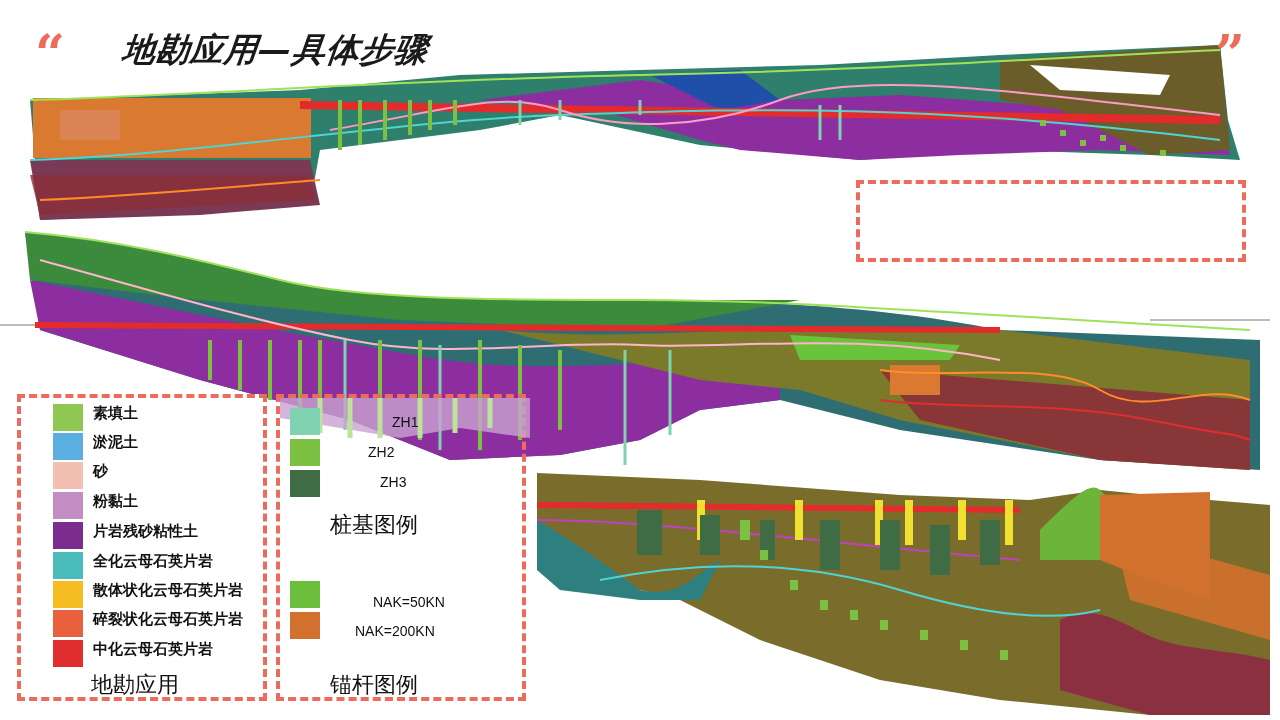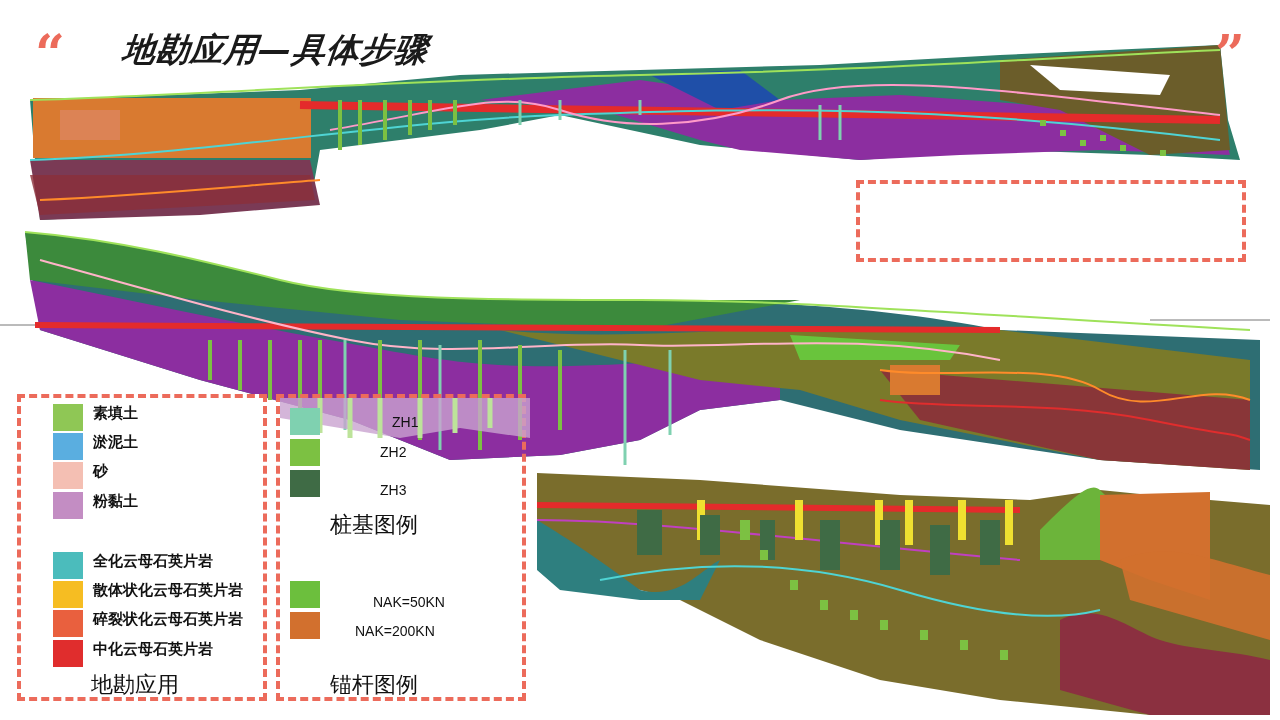--- a/index.html
+++ b/index.html
@@ -162,20 +162,24 @@
       <span class="lg-label">淤泥土</span>
     </div>
   <div class="lg-row" style="top:64px">
       <div class="swatch" style="background:#f4bfb3"></div>
       <span class="lg-label">砂</span>
     </div>
   <div class="lg-row" style="top:94px">
       <div class="swatch" style="background:#c38dc3"></div>
       <span class="lg-label">粉黏土</span>
     </div>
+  <div class="lg-row" style="top:124px">
+      <div class="swatch" style="background:#7b2d8e"></div>
+      <span class="lg-label">片岩残砂粘性土</span>
+    </div>
   <div class="lg-row" style="top:183px">
       <div class="swatch" style="background:#f6bd22"></div>
       <span class="lg-label">散体状化云母石英片岩</span>
     </div>
   <div class="lg-row" style="top:154px">
       <div class="swatch" style="background:#4bbcbc"></div>
       <span class="lg-label">全化云母石英片岩</span>
     </div>
   <div class="lg-row" style="top:212px">
       <div class="swatch" style="background:#e9603e"></div>
@@ -200,25 +204,25 @@
         <line x1="210" y1="0" x2="210" y2="30"></line>
       </g>
   </svg>
   <div class="pile-row" style="top:10px">
       <div class="swatch" style="background:#7fd1b0"></div>
     </div>
   <div class="pile-label" style="left:112px; top:16px">ZH1</div>
   <div class="pile-row" style="top:41px">
       <div class="swatch" style="background:#7cc142"></div>
     </div>
-  <div class="pile-label" style="left:100px; top:46px">ZH2</div>
+  <div class="pile-label" style="left:88px; top:46px">ZH2</div>
   <div class="pile-row" style="top:72px">
       <div class="swatch" style="background:#3f6b45"></div>
     </div>
-  <div class="pile-label" style="left:100px; top:84px">ZH3</div>
+  <div class="pile-label" style="left:100px; top:76px">ZH3</div>
   <div class="lg-title" style="left:50px; top:112px">桩基图例</div>
 
   <div class="pile-row" style="top:183px">
       <div class="swatch" style="background:#6cbf3d"></div>
     </div>
   <div class="pile-label" style="left:93px; top:196px">NAK=50KN</div>
   <div class="pile-row" style="top:214px">
       <div class="swatch" style="background:#d2702e"></div>
     </div>
   <div class="pile-label" style="left:75px; top:225px">NAK=200KN</div>

